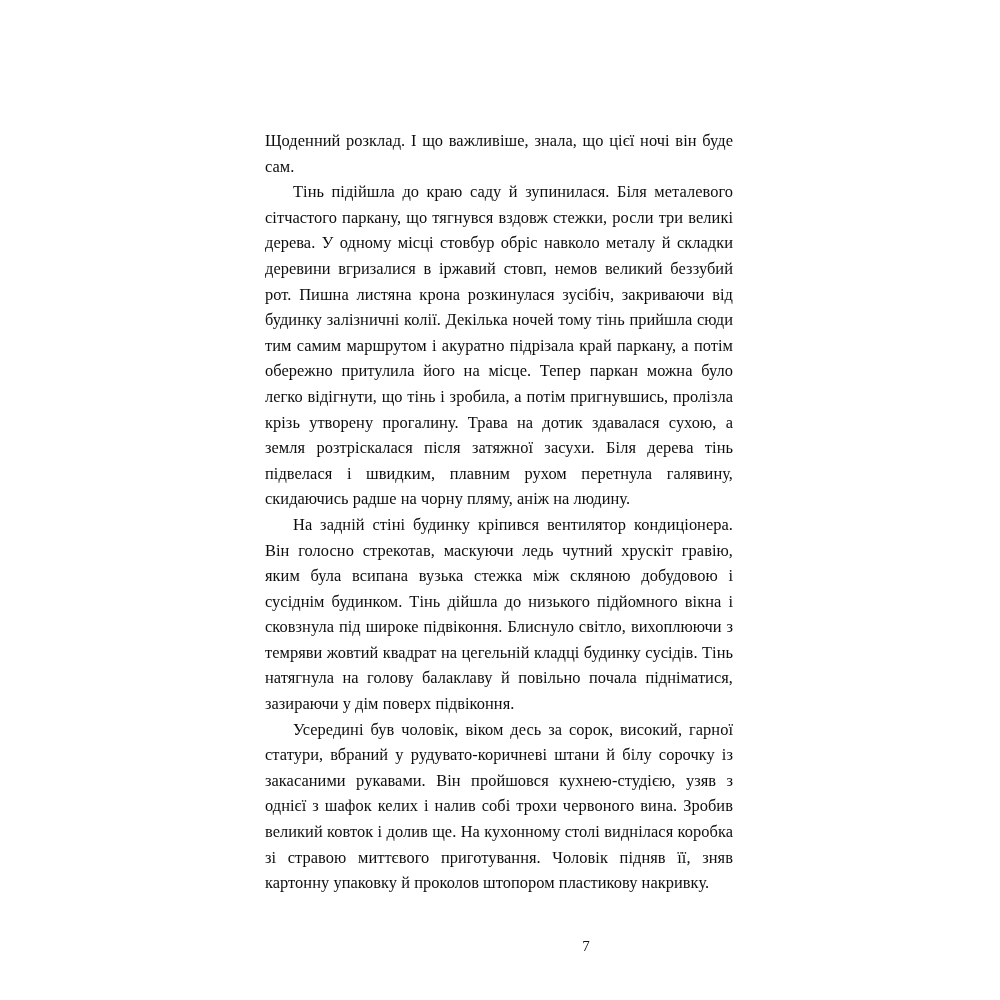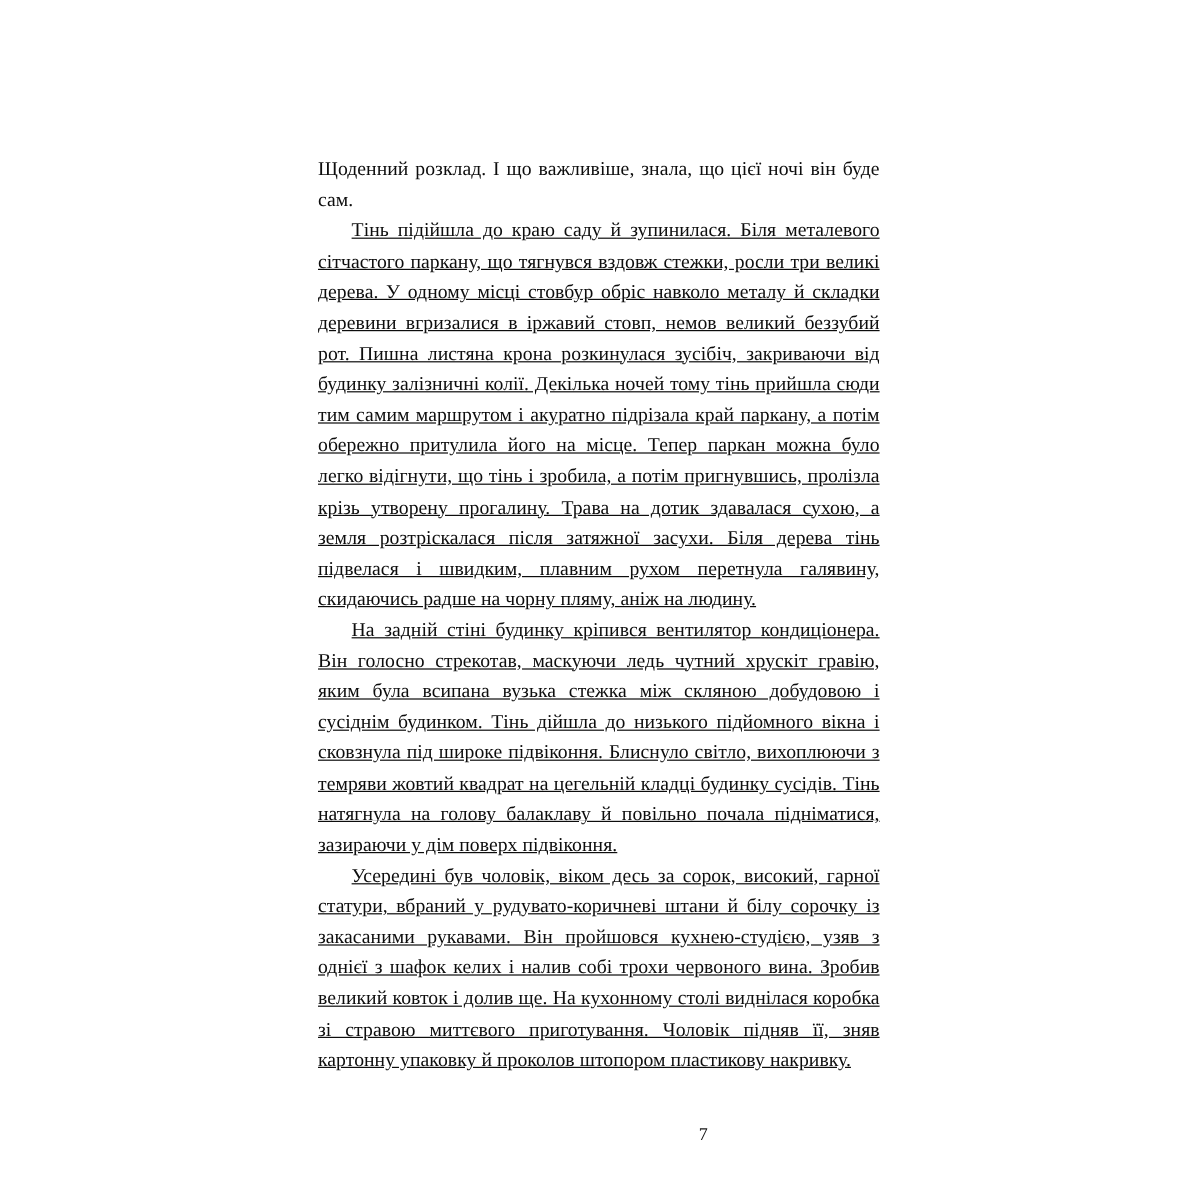--- a/index.html
+++ b/index.html
@@ -31,21 +31,20 @@
     margin: 0;
     font-size: 16.4px;
     line-height: 25.6px;
     text-align: justify;
     text-justify: inter-word;
     hyphens: manual;
     letter-spacing: 0.05px;
   }
   .para.indent {
     text-indent: 28px;
-    text-decoration: underline;
   }
   .page-number {
     position: absolute;
     left: 0;
     top: 938px;
     width: 1000px;
     text-align: center;
     font-size: 15px;
     font-family: "Liberation Serif", serif;
     color: #121212;

